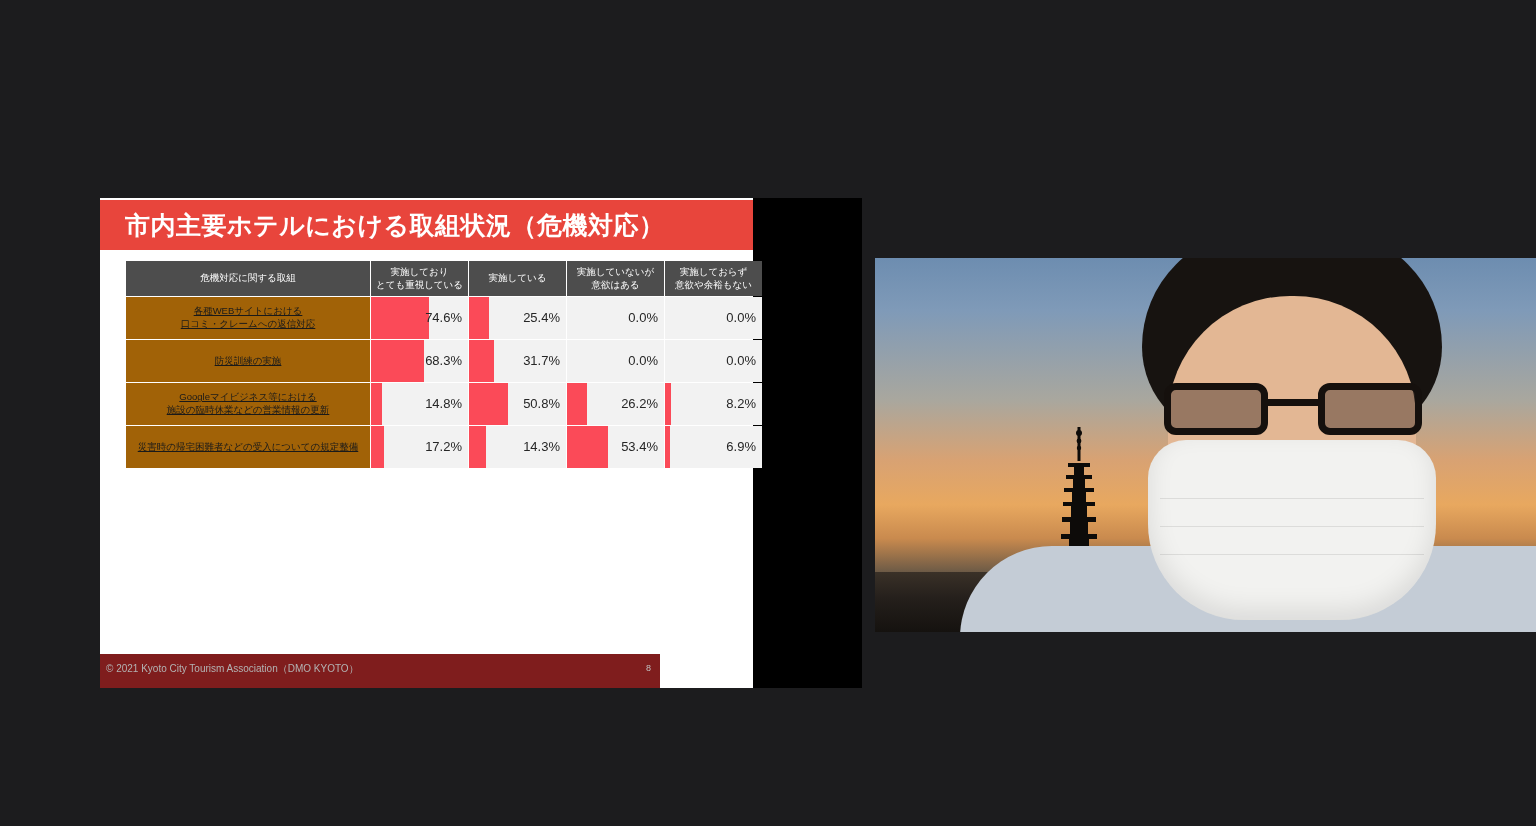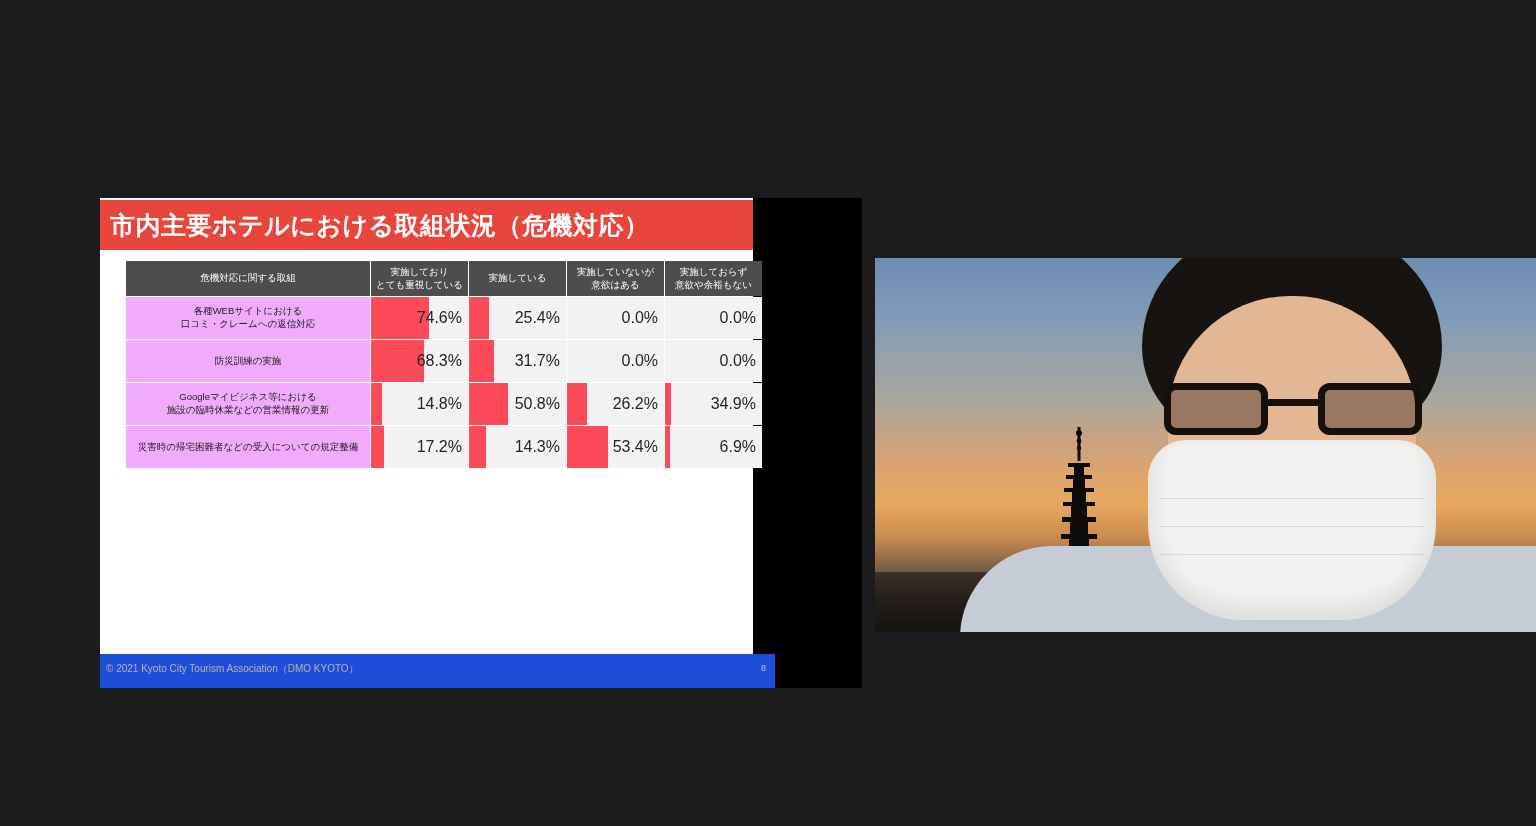--- a/index.html
+++ b/index.html
@@ -30,21 +30,21 @@
     left:0;top:2px;
     width:653px;height:50px;
     background:#e8453c;
     display:flex;align-items:center;
   }
   #slide-title{
     color:#ffffff;
     font-size:25px;
     font-weight:bold;
     letter-spacing:.5px;
-    margin-left:10px;
+    margin-left:25px;
     white-space:nowrap;
     text-align:center;
   }
 
   
   #stats-table{
     position:absolute;
     left:25px;top:62px;
     width:615px;
     border-collapse:separate;
@@ -58,58 +58,59 @@
     font-weight:normal;
     line-height:1.32;
     padding:5px 2px;
     text-align:center;
     vertical-align:middle;
   }
   #stats-table th.th-label{ width:240px; }
   #stats-table th.th-opt{ width:93px; }
 
   #stats-table td.row-label{
-    background:#f0abfc;
+    background:#a16207;
     color:#1a1a1a;
     font-size:9.5px;
     line-height:1.34;
     text-align:center;
     vertical-align:middle;
     padding:5px 3px;
     height:32px;
+    text-decoration:underline;
   }
   #stats-table td.val-cell{
     background:#f2f2f2;
     padding:0;
     height:32px;
     position:relative;
     vertical-align:middle;
   }
   .bar{
     position:absolute;
     left:0;top:0;bottom:0;
     background:#fb4a58;
   }
   .val-text{
     position:relative;
     display:block;
     text-align:right;
     padding-right:6px;
-    font-size:16px;
+    font-size:13px;
     color:#262626;
     line-height:32px;
     z-index:2;
   }
 
   
   #slide-footer{
     position:absolute;
     left:0;bottom:0;
-    width:675px;height:34px;
-    background:#1d4ed8;
+    width:560px;height:34px;
+    background:#7f1d1d;
   }
   #copyright{
     position:absolute;
     left:6px;top:8px;
     font-size:10px;
     color:#b3b3b3;
     white-space:nowrap;
   }
   #page-number{
     position:absolute;
@@ -302,21 +303,21 @@
             <td class="val-cell">
               <div class="bar" style="width: 40.64%; background: rgb(251, 74, 88);"></div>
               <span class="val-text">50.8%</span>
             </td>
             <td class="val-cell">
               <div class="bar" style="width: 20.96%; background: rgb(251, 74, 88);"></div>
               <span class="val-text">26.2%</span>
             </td>
             <td class="val-cell">
               <div class="bar" style="width: 6.56%; background: rgb(251, 74, 88);"></div>
-              <span class="val-text">34.9%</span>
+              <span class="val-text">8.2%</span>
             </td>
           </tr>
           <tr>
             <td class="row-label"><span>災害時の帰宅困難者などの受入についての規定整備</span></td>
             <td class="val-cell">
               <div class="bar" style="width: 13.76%; background: rgb(251, 74, 88);"></div>
               <span class="val-text">17.2%</span>
             </td>
             <td class="val-cell">
               <div class="bar" style="width: 17.92%; background: rgb(251, 74, 88);"></div>

